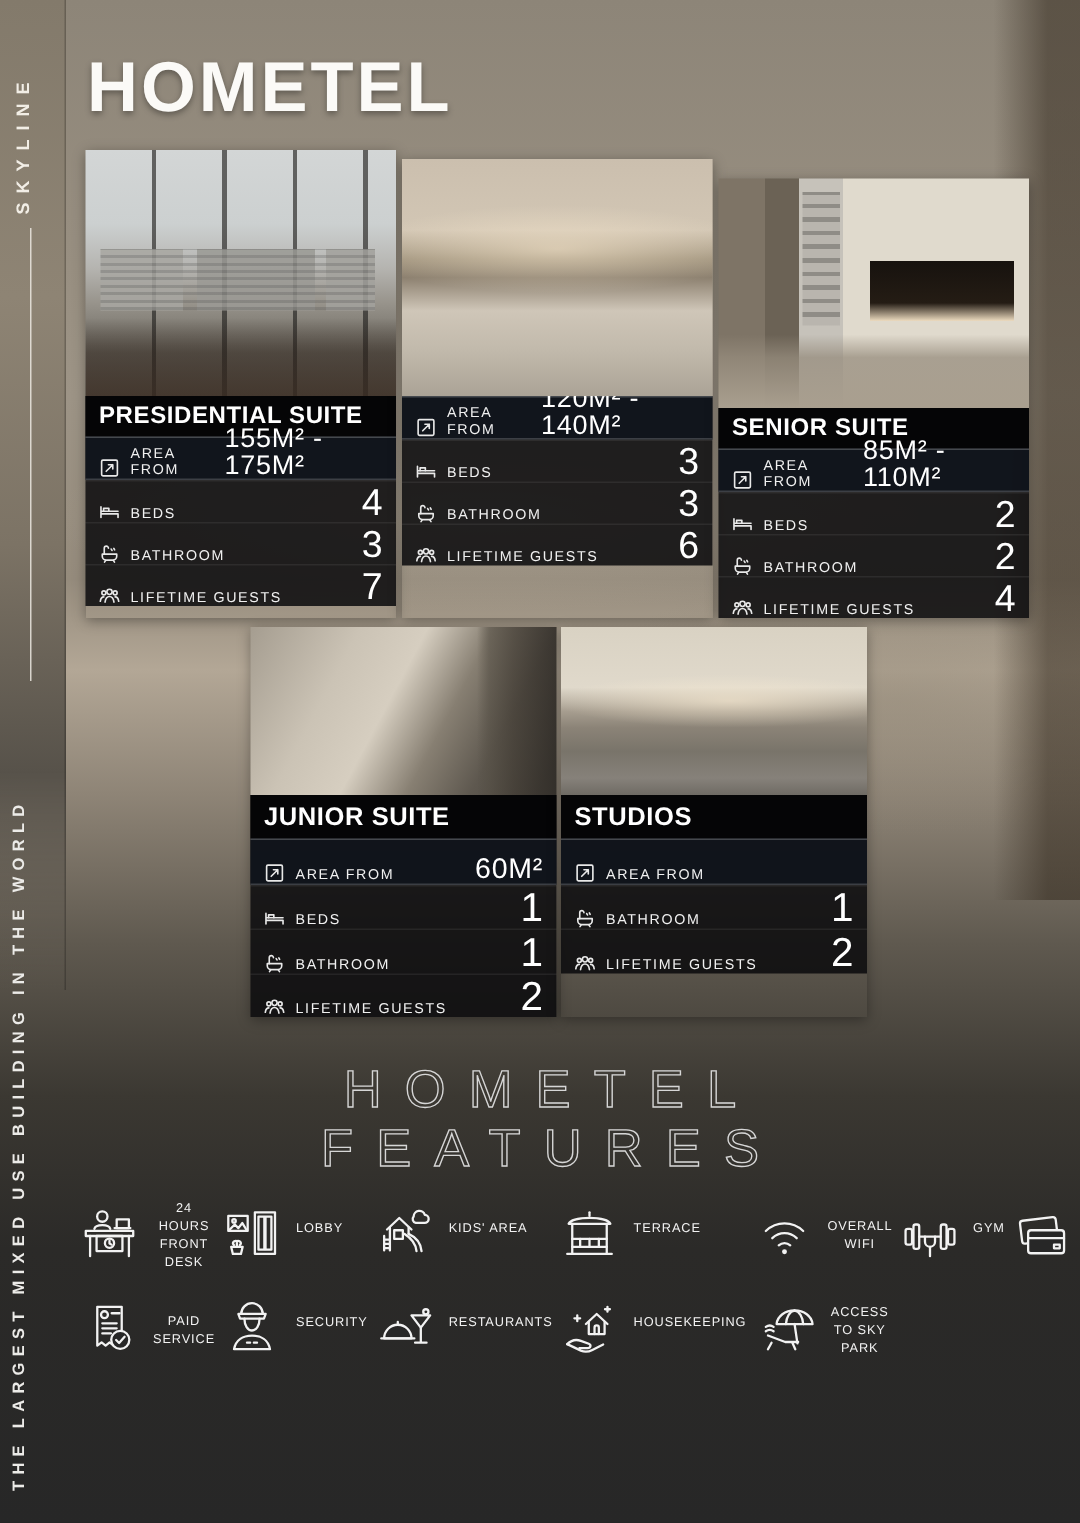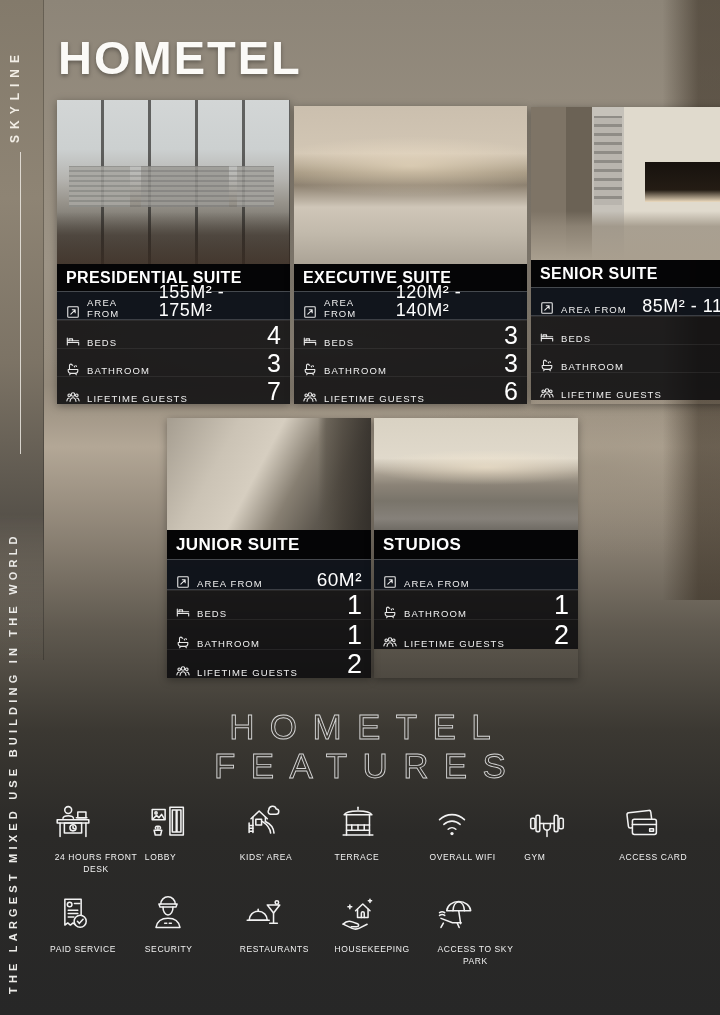--- a/index.html
+++ b/index.html
@@ -28,23 +28,23 @@
   .tagline{left:7px;top:462px;height:532px;font-size:11px;font-weight:600;letter-spacing:4.2px;color:#ecebe8;}
 
   
   .title{position:absolute;left:58px;top:30px;margin:0;font-size:47px;font-weight:700;
          letter-spacing:2px;color:#fbfaf7;text-shadow:0 2px 4px rgba(0,0,0,.35);}
 
   
   .row{position:absolute;display:flex;}
   .row1{left:57px;top:100px;gap:4px;}
   .row2{left:167px;top:418px;gap:3px;}
-  .card{width:233px;box-shadow:0 2px 8px rgba(0,0,0,.35);}
+  .card{width:207px;box-shadow:0 2px 8px rgba(0,0,0,.35);}
   .row2 .card{width:204px;}
-  .c2{margin-top:6px;} .c3{margin-top:7px;}
+  .c2{margin-top:6px;} .c3{margin-top:19px;}
   .photo{position:relative;overflow:hidden;}
   .c1 .photo{height:164px;} .c2 .photo{height:158px;} .c3 .photo{height:153px;}
   .row2 .photo{height:112px;}
 
   .p1{background:
       repeating-linear-gradient(90deg, rgba(30,30,32,0) 0 44px, rgba(35,34,32,.65) 44px 47px),
       linear-gradient(180deg,#d3d6d6 0%,#ccd0d0 30%,#b5b4b0 48%,#98948c 62%,#6e6a62 80%,#4e4b45 100%);}
   .p1::after{content:"";position:absolute;left:5%;right:7%;top:40%;height:25%;opacity:.85;
       background:
         repeating-linear-gradient(0deg, rgba(80,80,80,.3) 0 2px, transparent 2px 5px),
@@ -87,21 +87,21 @@
 
   
   .f-head{position:absolute;left:0;right:0;top:708px;margin:0;text-align:center;font-weight:400;}
   .f-head span{display:block;font-size:35px;letter-spacing:.44em;padding-left:.44em;
                line-height:1.1;color:#d6d6d6;font-weight:100;}
   @supports (-webkit-text-stroke:1px #000){
     .f-head span{color:transparent;-webkit-text-stroke:.9px #d6d6d6;}
   }
   .f-grid{position:absolute;left:50px;top:800px;width:662px;display:grid;
           grid-template-columns:repeat(7,1fr);row-gap:16px;column-gap:2px;}
-  .f-cell{display:flex;flex-direction:column;align-items:flex-start;gap:6px;}
+  .f-cell{display:flex;flex-direction:row;align-items:center;gap:6px;}
   .fic{width:46px;height:46px;stroke:#f2f2f2;fill:none;stroke-width:1.6;
        stroke-linecap:round;stroke-linejoin:round;flex:0 0 auto;}
   .f-lbl{font-size:8.5px;font-weight:400;letter-spacing:.6px;color:#f2f2f2;text-align:center;
          line-height:1.4;min-height:22px;text-transform:uppercase;max-width:92px;}
 </style>
 </head>
 <body>
 
 <svg width="0" height="0" style="position:absolute">
   <defs>
@@ -175,21 +175,20 @@
             </svg>
           <span class="slb">LIFETIME GUESTS</span>
           <span class="sv">7</span>
         </div>
       </div>
     </article>
 
     <article class="card c2">
       <div class="photo p2"></div>
       <div class="panel">
-        <h3 class="cname">EXECUTIVE SUITE</h3>
         <div class="spec area">
           <svg class="sic" viewBox="0 0 16 16">
               <use href="#i-area"></use>
             </svg>
           <span class="slb">AREA FROM</span>
           <span class="sv areav">120M² - 140M²</span>
         </div>
         <div class="spec">
           <svg class="sic" viewBox="0 0 16 16">
               <use href="#i-bed"></use>

